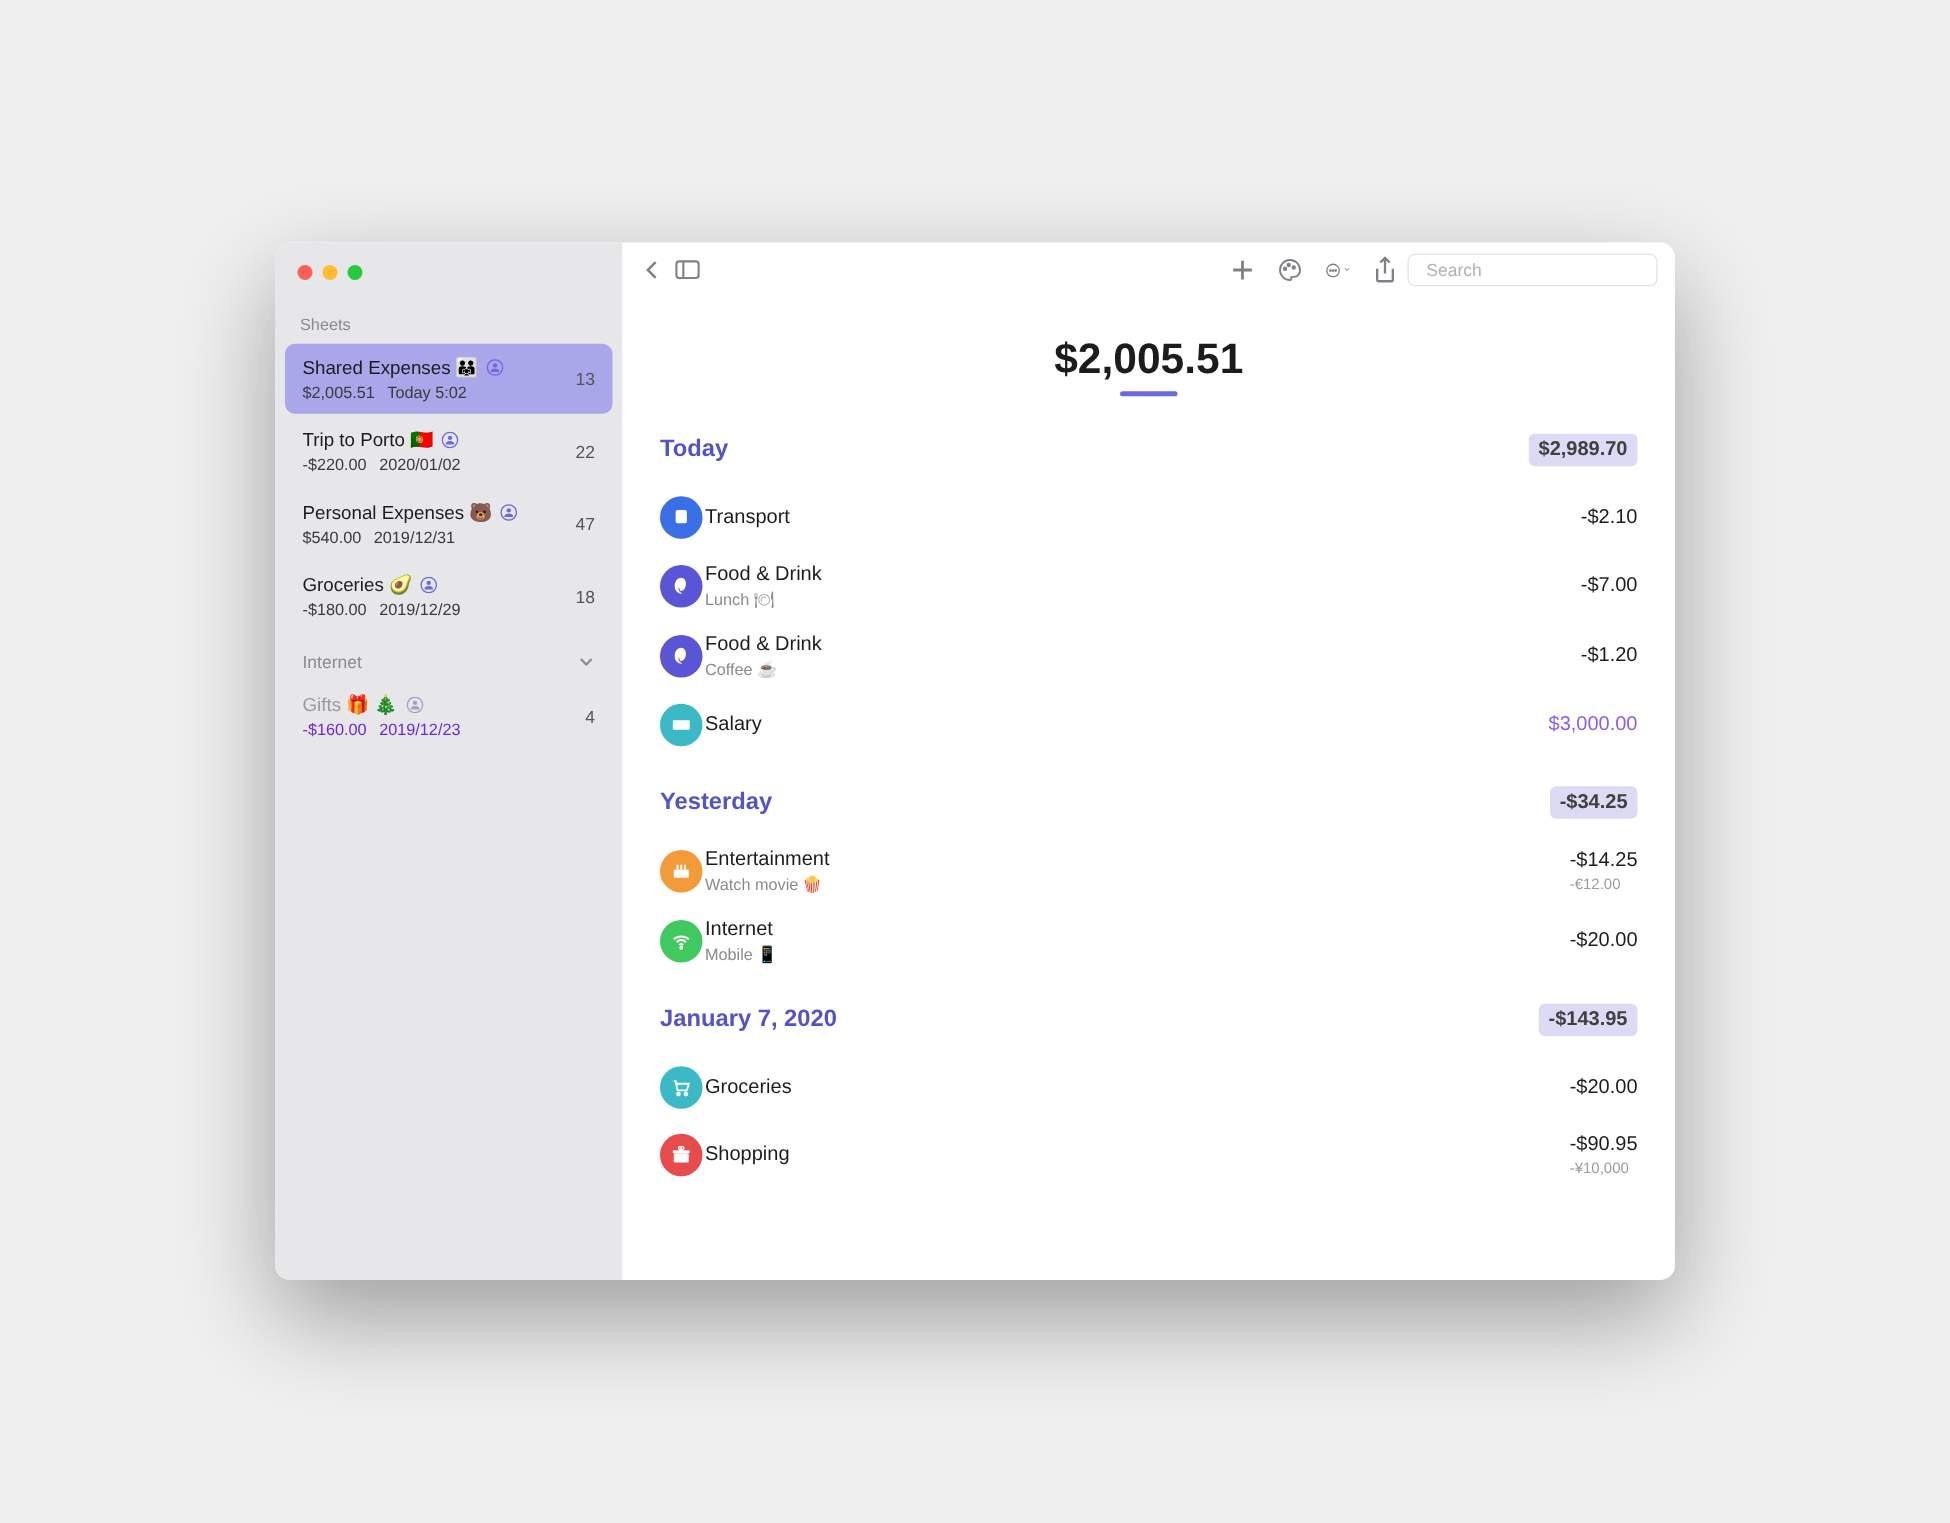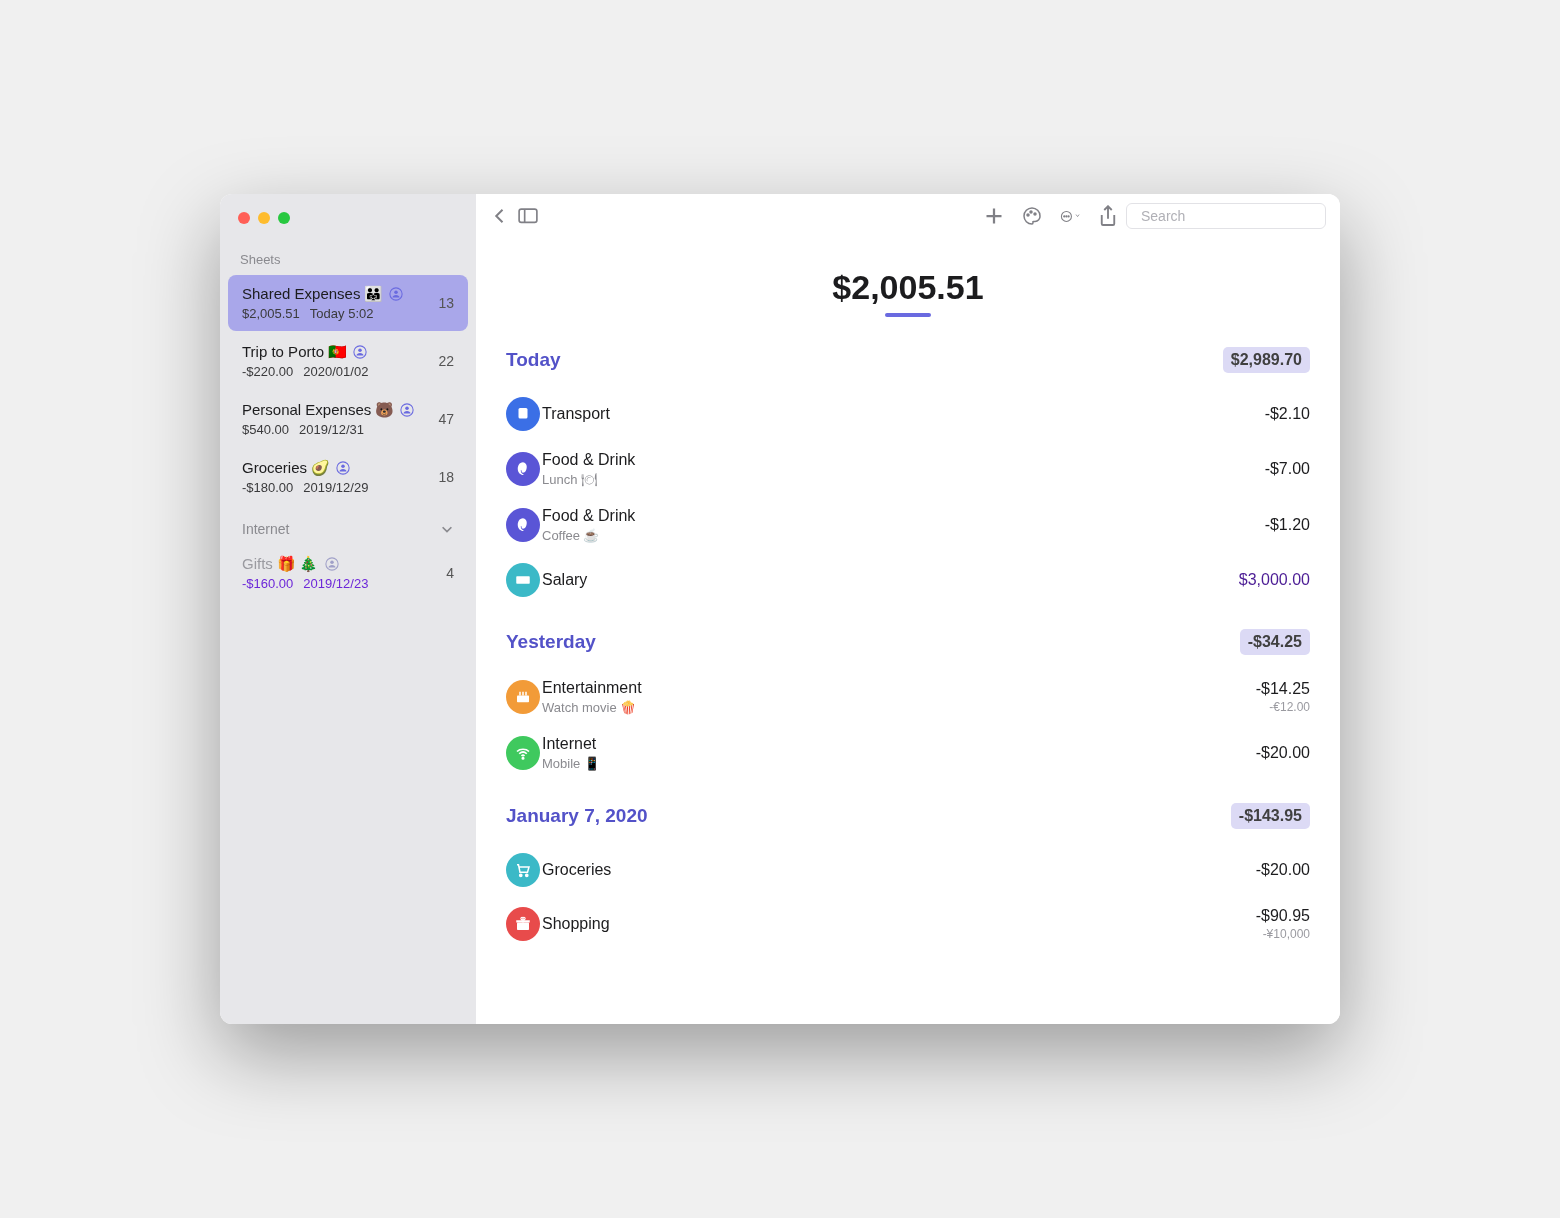--- a/index.html
+++ b/index.html
@@ -15,21 +15,21 @@
   .window {
     width: 1120px;
     height: 830px;
     background: #fff;
     border-radius: 12px;
     box-shadow: 0 30px 80px rgba(0,0,0,0.35);
     display: flex;
     overflow: hidden;
   }
   .sidebar {
-    width: 256px;
+    width: 278px;
     background: #e7e7ea;
     display: flex;
     flex-direction: column;
     padding-top: 14px;
   }
   .traffic-lights {
     display: flex;
     gap: 8px;
     padding: 4px 18px 0;
   }
@@ -199,27 +199,27 @@
   .tx-cat {
     font-size: 16px;
     color: #1c1c1e;
     font-weight: 400;
   }
   .tx-note {
     font-size: 13px;
     color: #8a8a8f;
     margin-top: 3px;
   }
-  .tx-amount-wrap { text-align: right; }
+  .tx-amount-wrap { }
   .tx-amount {
     font-size: 16px;
     color: #1c1c1e;
     font-weight: 400;
   }
-  .tx-amount.positive { color: #4c1d95; font-weight: 500; }
+  .tx-amount.positive { color: #8b5cf6; font-weight: 500; }
   .tx-amount2 {
     font-size: 12px;
     color: #9a9aa0;
     margin-top: 2px;
   }
 </style>
 </head>
 <body>
 
 <div class="window">

